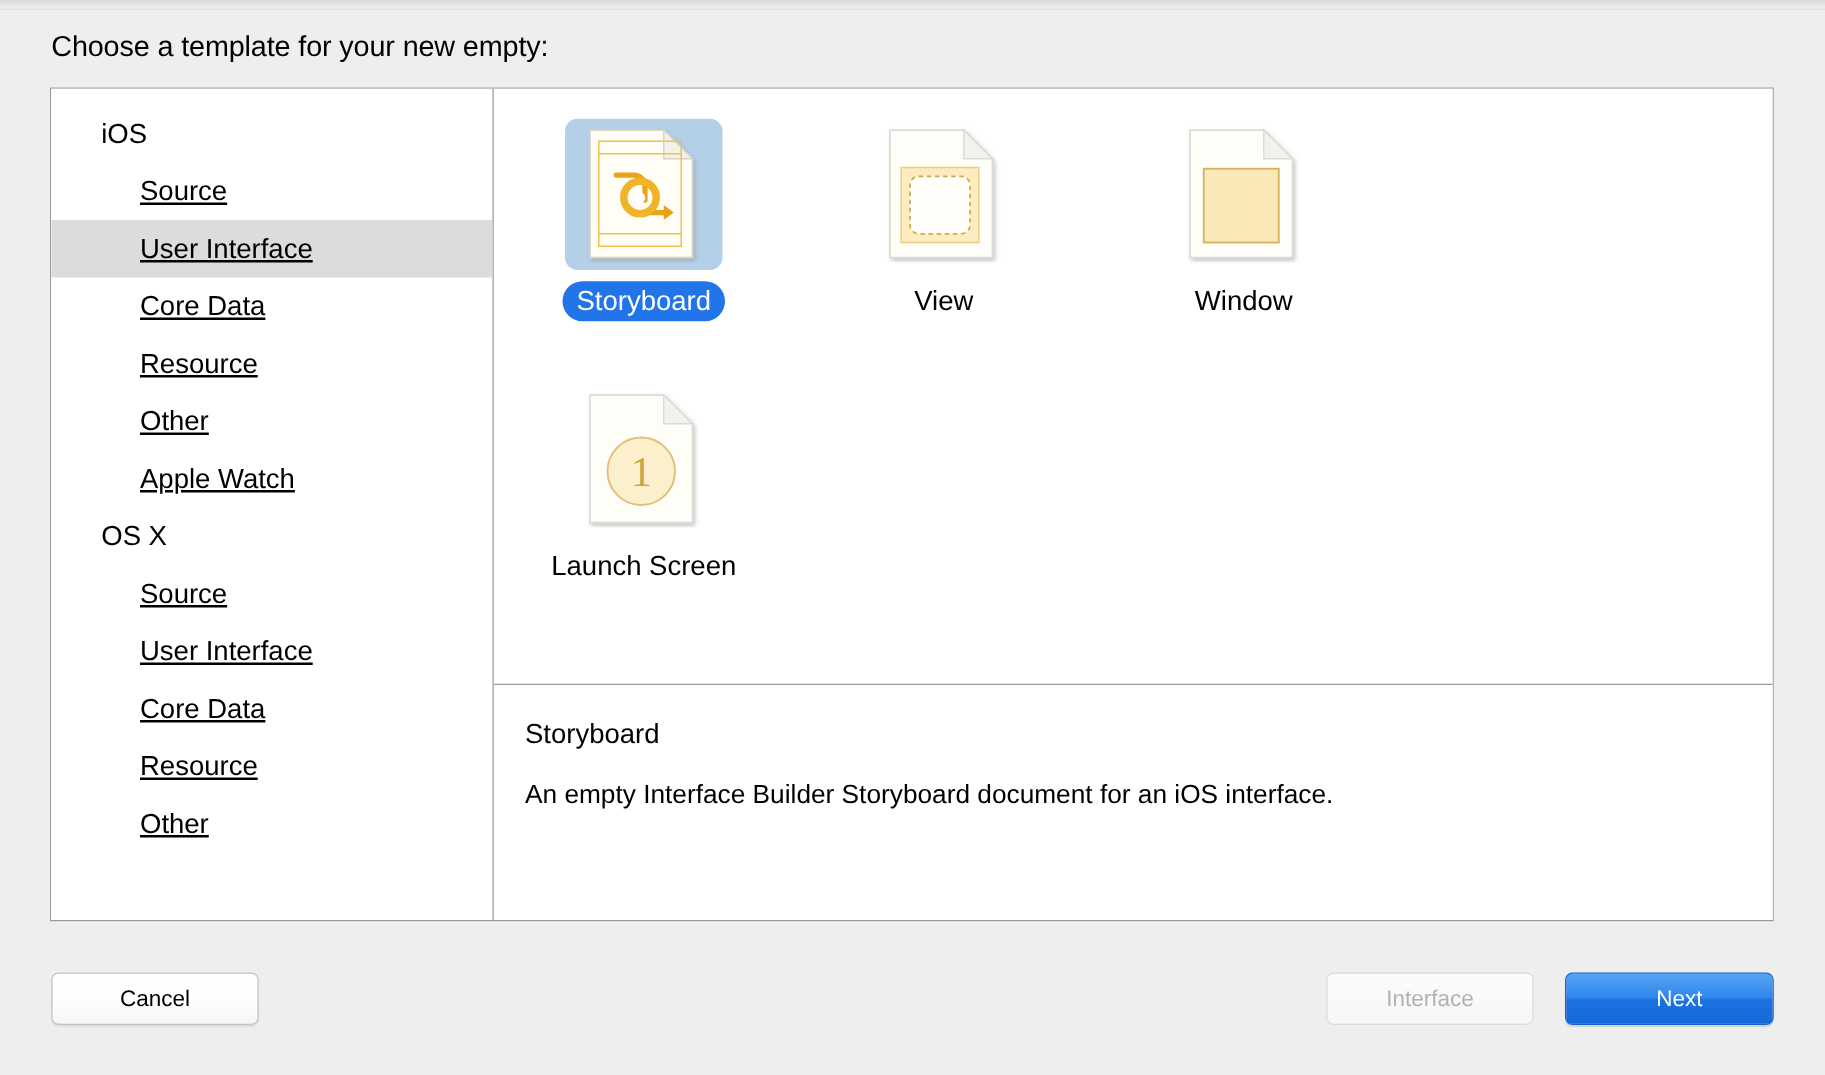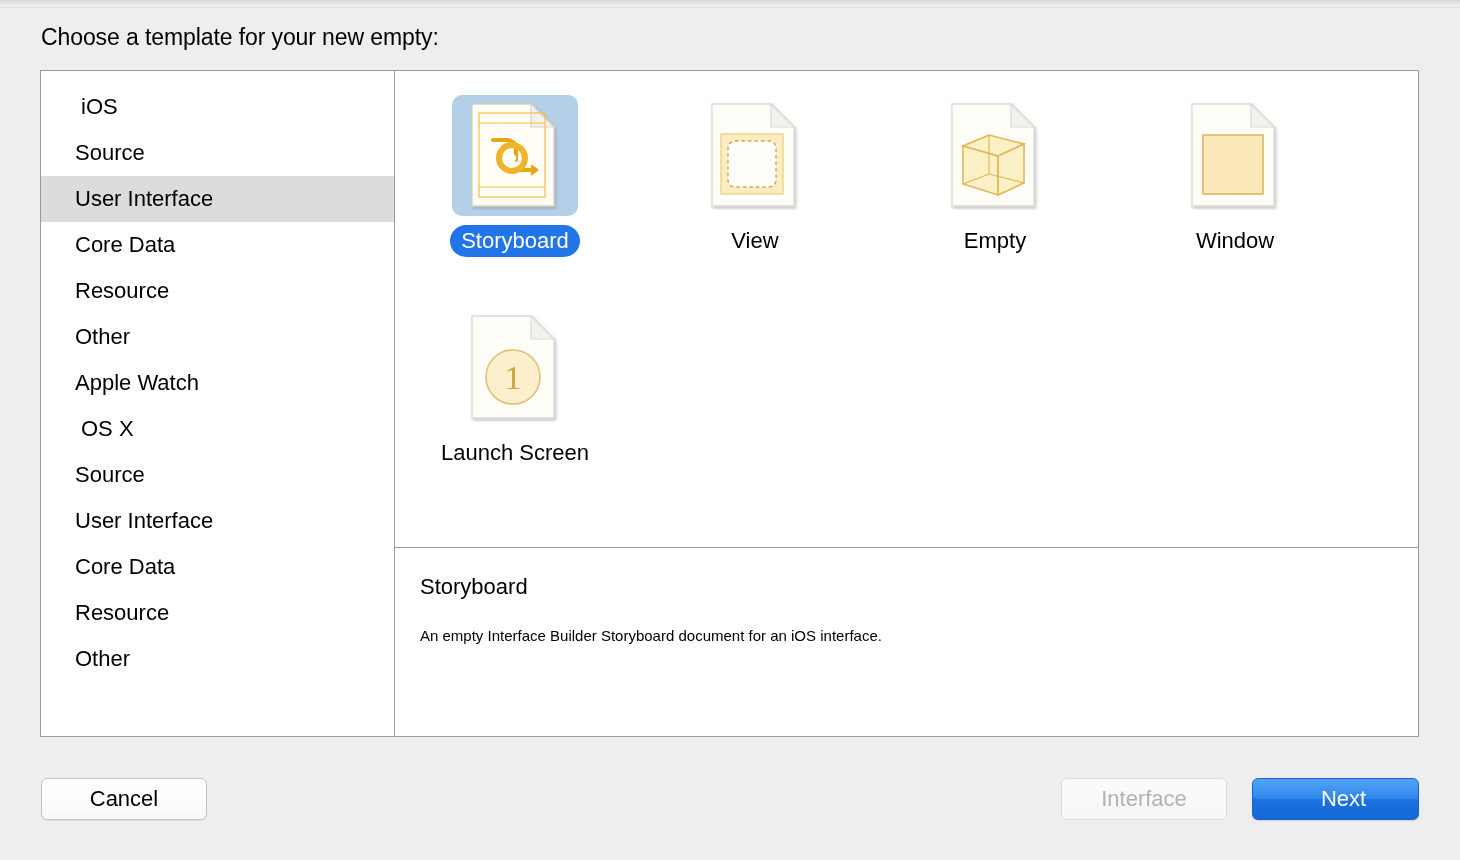--- a/index.html
+++ b/index.html
@@ -70,21 +70,21 @@
 
   .side-row {
     height: 46px;
     display: flex;
     align-items: center;
     font-size: 22px;
     color: #000;
     white-space: nowrap;
   }
   .side-row.group   { padding-left: 40px; }
-  .side-row.child   { padding-left: 34px; }
+  .side-row.child   { padding-left: 71px; text-decoration: underline; }
   .side-row.selected { background: #dcdcdc; }
 
   
   #content {
     flex: 1;
     height: 100%;
     display: flex;
     flex-direction: column;
     background: #ffffff;
   }
@@ -146,39 +146,39 @@
     height: 188px;
     padding: 26px 0 0 25px;
     background: #ffffff;
   }
   #desc-title {
     font-size: 22px;
     color: #000;
     margin-bottom: 22px;
   }
   #desc-body {
-    font-size: 15px;
+    font-size: 21px;
     color: #000;
     line-height: 28px;
   }
 
   
   #footer {
     position: absolute;
     left: 0;
     top: 778px;
     width: 1460px;
     height: 44px;
   }
 
   .btn {
     position: absolute;
     height: 42px;
     border-radius: 6px;
-    font-size: 22px;
+    font-size: 18px;
     display: flex;
     align-items: center;
     justify-content: center;
     cursor: default;
     user-select: none;
   }
 
   #btn-cancel {
     left: 41px;
     top: 0;
@@ -298,37 +298,20 @@
               <svg width="92" height="108" viewBox="0 0 92 108">
                 <path d="M3 2 H62 L85 25 V104 H3 Z" fill="#fffdf8" stroke="#dcdcd6" stroke-width="1.4" filter="url(#sh)"></path>
                 <path d="M62 2 L85 25 H62 Z" fill="#f2f1ec" stroke="#dcdcd6" stroke-width="1.2"></path>
                 <rect x="12" y="32" width="62" height="60" fill="#fcecc0" stroke="#e9cf87" stroke-width="1.3"></rect>
                 <rect x="19" y="39" width="48" height="46" rx="7" fill="#fffef9" stroke="#cfa84f" stroke-width="1.4" stroke-dasharray="3.5 3"></rect>
               </svg>
             </div>
             <div class="tile-label">View</div>
           </div>
 
-          <div class="tile">
-            <div class="tile-iconwrap">
-              <svg width="92" height="108" viewBox="0 0 92 108">
-                <path d="M3 2 H62 L85 25 V104 H3 Z" fill="#fffdf8" stroke="#dcdcd6" stroke-width="1.4" filter="url(#sh)"></path>
-                <path d="M62 2 L85 25 H62 Z" fill="#f2f1ec" stroke="#dcdcd6" stroke-width="1.2"></path>
-                <g stroke="#e0b858" stroke-width="1.6" fill="#fbeab4" fill-opacity="0.72">
-                  <path d="M14 44 L40 33 L75 42 L49 54 Z"></path>
-                  <path d="M14 44 L49 54 L49 93 L14 82 Z"></path>
-                  <path d="M49 54 L75 42 L75 81 L49 93 Z"></path>
-                </g>
-                <g stroke="#e0b858" stroke-width="1.2" fill="none">
-                  <path d="M14 44 L40 33 M40 33 L40 72 M40 72 L14 82 M40 72 L75 81"></path>
-                </g>
-              </svg>
-            </div>
-            <div class="tile-label">Empty</div>
-          </div>
 
           <div class="tile">
             <div class="tile-iconwrap">
               <svg width="92" height="108" viewBox="0 0 92 108">
                 <path d="M3 2 H62 L85 25 V104 H3 Z" fill="#fffdf8" stroke="#dcdcd6" stroke-width="1.4" filter="url(#sh)"></path>
                 <path d="M62 2 L85 25 H62 Z" fill="#f2f1ec" stroke="#dcdcd6" stroke-width="1.2"></path>
                 <rect x="14" y="33" width="60" height="59" fill="#fbe8b8" stroke="#d6b35f" stroke-width="1.5"></rect>
               </svg>
             </div>
             <div class="tile-label">Window</div>

